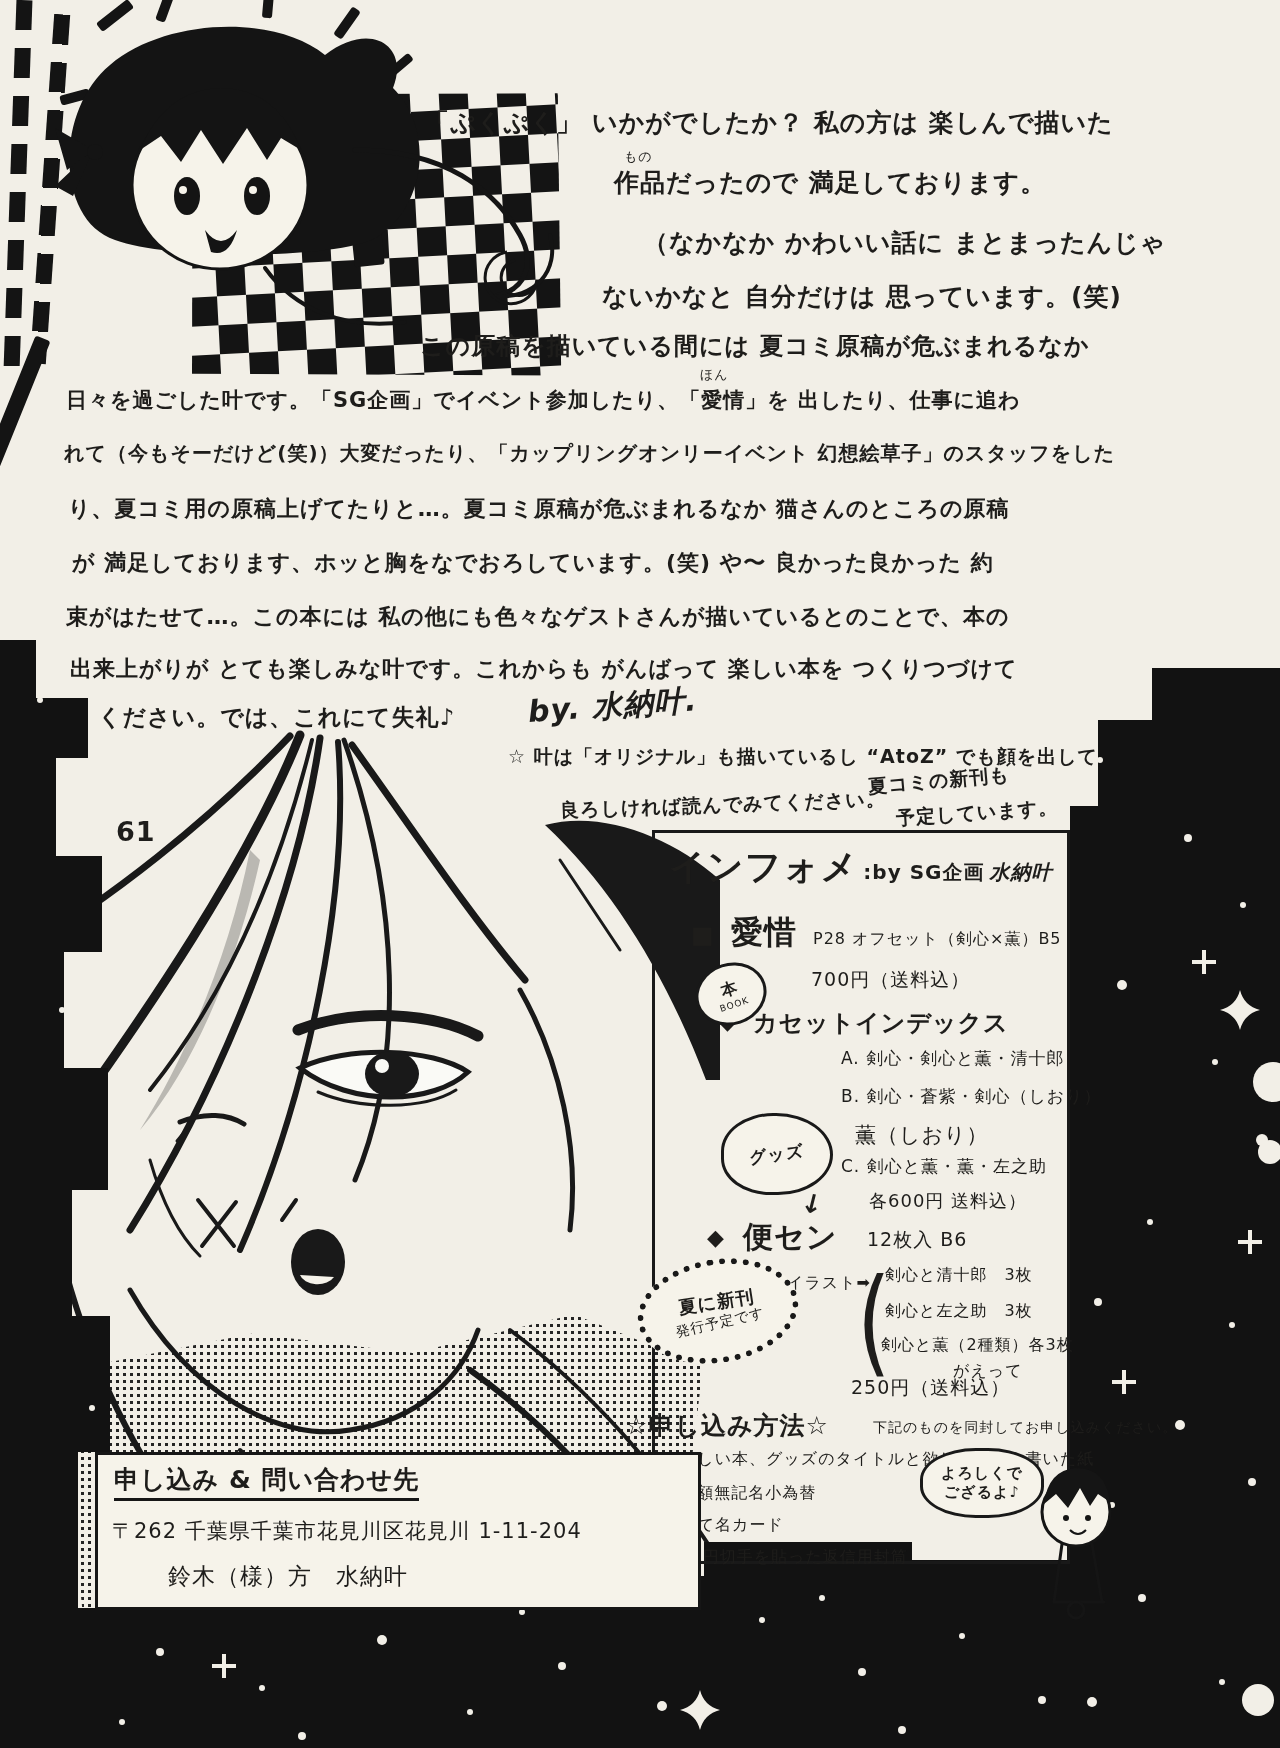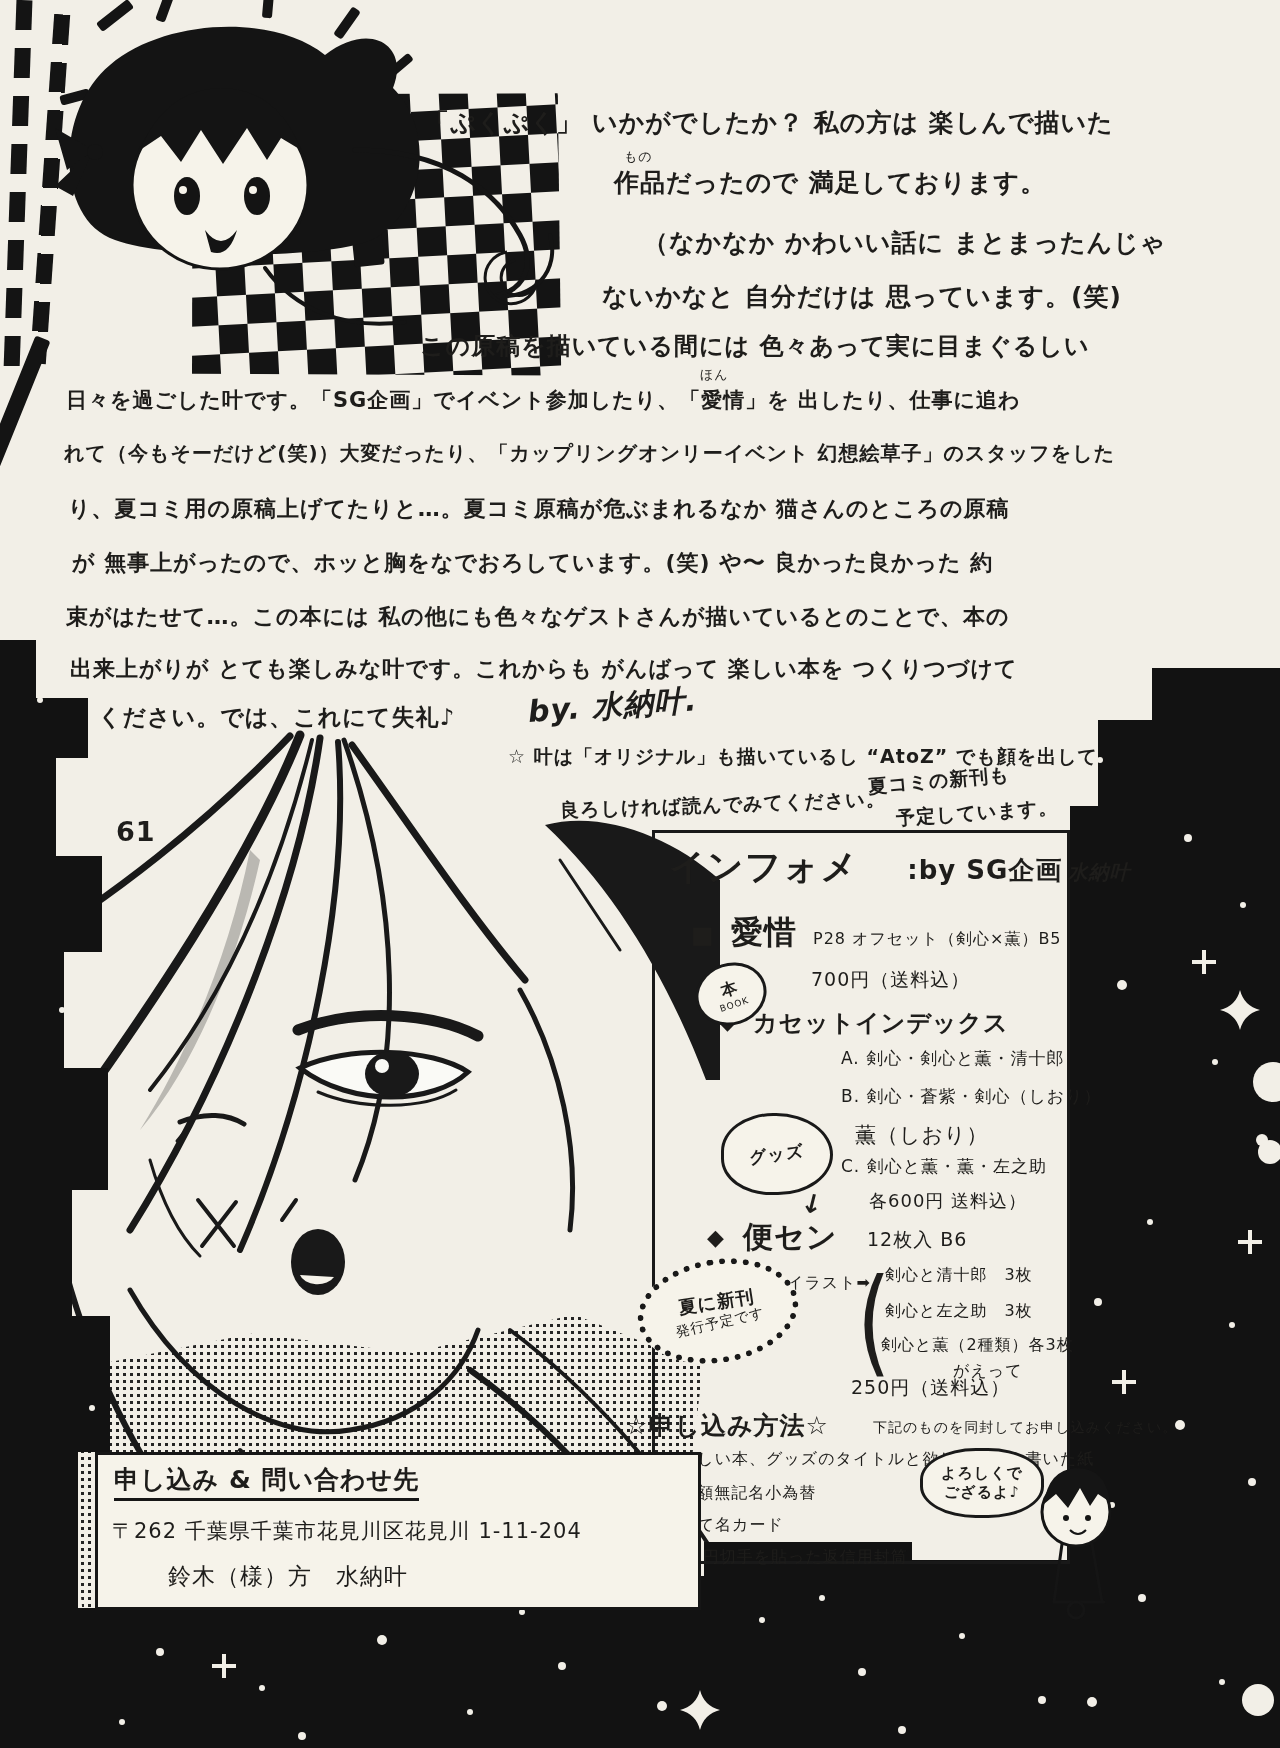--- a/index.html
+++ b/index.html
@@ -62,26 +62,26 @@
     <path d="M78,150 L40,128 L52,170 Z M78,150 L40,186 L58,196 Z" fill="#141414"></path>
     <circle cx="80" cy="152" r="8" fill="#141414"></circle>
   </svg>
 
   <div class="z5">
     <div class="hw abs" style="left:424px;top:106px;font-size:25px;">「ぷくぷく」 いかがでしたか？ 私の方は 楽しんで描いた</div>
     <div class="hw abs light" style="left:624px;top:148px;font-size:13px;">もの</div>
     <div class="hw abs" style="left:614px;top:166px;font-size:25px;">作品だったので 満足しております。</div>
     <div class="hw abs" style="left:606px;top:226px;font-size:25px;margin-left:37px;">（なかなか かわいい話に まとまったんじゃ</div>
     <div class="hw abs" style="left:602px;top:280px;font-size:25px;">ないかなと 自分だけは 思っています。(笑)</div>
-    <div class="hw abs" style="left:420px;top:330px;font-size:24px;">この原稿を描いている間には 色々あって実に目まぐるしい</div>
+    <div class="hw abs" style="left:420px;top:330px;font-size:24px;">この原稿を描いている間には 夏コミ原稿が危ぶまれるなか</div>
     <div class="hw abs light" style="left:700px;top:366px;font-size:13px;">ほん</div>
     <div class="hw abs" style="left:66px;top:386px;font-size:21px;">日々を過ごした叶です。「SG企画」でイベント参加したり、「愛情」を 出したり、仕事に追わ</div>
     <div class="hw abs" style="left:64px;top:440px;font-size:20px;">れて（今もそーだけど(笑)）大変だったり、「カップリングオンリーイベント 幻想絵草子」のスタッフをした</div>
     <div class="hw abs" style="left:68px;top:494px;font-size:22px;">り、夏コミ用の原稿上げてたりと…。夏コミ原稿が危ぶまれるなか 猫さんのところの原稿</div>
-    <div class="hw abs" style="left:72px;top:548px;font-size:22px;">が 無事上がったので、ホッと胸をなでおろしています。(笑) や〜 良かった良かった 約</div>
+    <div class="hw abs" style="left:72px;top:548px;font-size:22px;">が 満足しております、ホッと胸をなでおろしています。(笑) や〜 良かった良かった 約</div>
     <div class="hw abs" style="left:66px;top:602px;font-size:22px;">束がはたせて…。この本には 私の他にも色々なゲストさんが描いているとのことで、本の</div>
     <div class="hw abs" style="left:70px;top:654px;font-size:22px;">出来上がりが とても楽しみな叶です。これからも がんばって 楽しい本を つくりつづけて</div>
     <div class="hw abs" style="left:98px;top:702px;font-size:23px;">ください。では、これにて失礼♪</div>
     <div class="hw abs" style="left:528px;top:686px;font-size:30px;font-style:italic;transform:rotate(-4deg);">by. 水納叶.</div>
     <div class="hw abs" style="left:508px;top:744px;font-size:19px;">☆ 叶は「オリジナル」も描いているし “AtoZ” でも顔を出しています。</div>
     <div class="hw abs" style="left:560px;top:792px;font-size:19px;transform:rotate(-2deg);">良ろしければ読んでみてください。</div>
     <div class="hw abs" style="left:868px;top:768px;font-size:19px;transform:rotate(-5deg);">夏コミの新刊も</div>
     <div class="hw abs" style="left:896px;top:800px;font-size:19px;transform:rotate(-4deg);">予定しています。</div>
     <div class="hw abs" style="left:116px;top:816px;font-size:27px;">61</div>
   </div>
@@ -169,21 +169,21 @@
       <path d="M1204,950 v24 M1192,962 h24"></path>
       <path d="M1124,1370 v24 M1112,1382 h24"></path>
       <path d="M224,1654 v24 M212,1666 h24"></path>
       <path d="M1250,1230 v24 M1238,1242 h24"></path>
     </g>
   </svg>
 
   <div class="infobox">
     <div class="abs" style="left:14px;top:10px;white-space:nowrap;">
       <span class="hw" style="font-size:36px;">インフォメ</span>
-      <span class="hw" style="font-size:26px;margin-left:44px;">:by SG企画</span>
+      <span class="hw" style="font-size:20px;">:by SG企画</span>
       <span class="hw" style="font-size:20px;font-style:italic;margin-top:12px;">水納叶</span>
     </div>
 
     <span class="hw abs" style="left:36px;top:88px;font-size:24px;">■</span>
     <span class="hw abs" style="left:76px;top:78px;font-size:32px;">愛惜</span>
     <span class="hw abs light" style="left:158px;top:96px;font-size:16px;">P28 オフセット（剣心×薫）B5</span>
     <span class="hw abs light" style="left:156px;top:134px;font-size:19px;">700円（送料込）</span>
 
     <div class="bubble" style="left:40px;top:130px;width:66px;height:56px;transform:rotate(-18deg);">
       <span class="hw" style="font-size:16px;">本</span>

